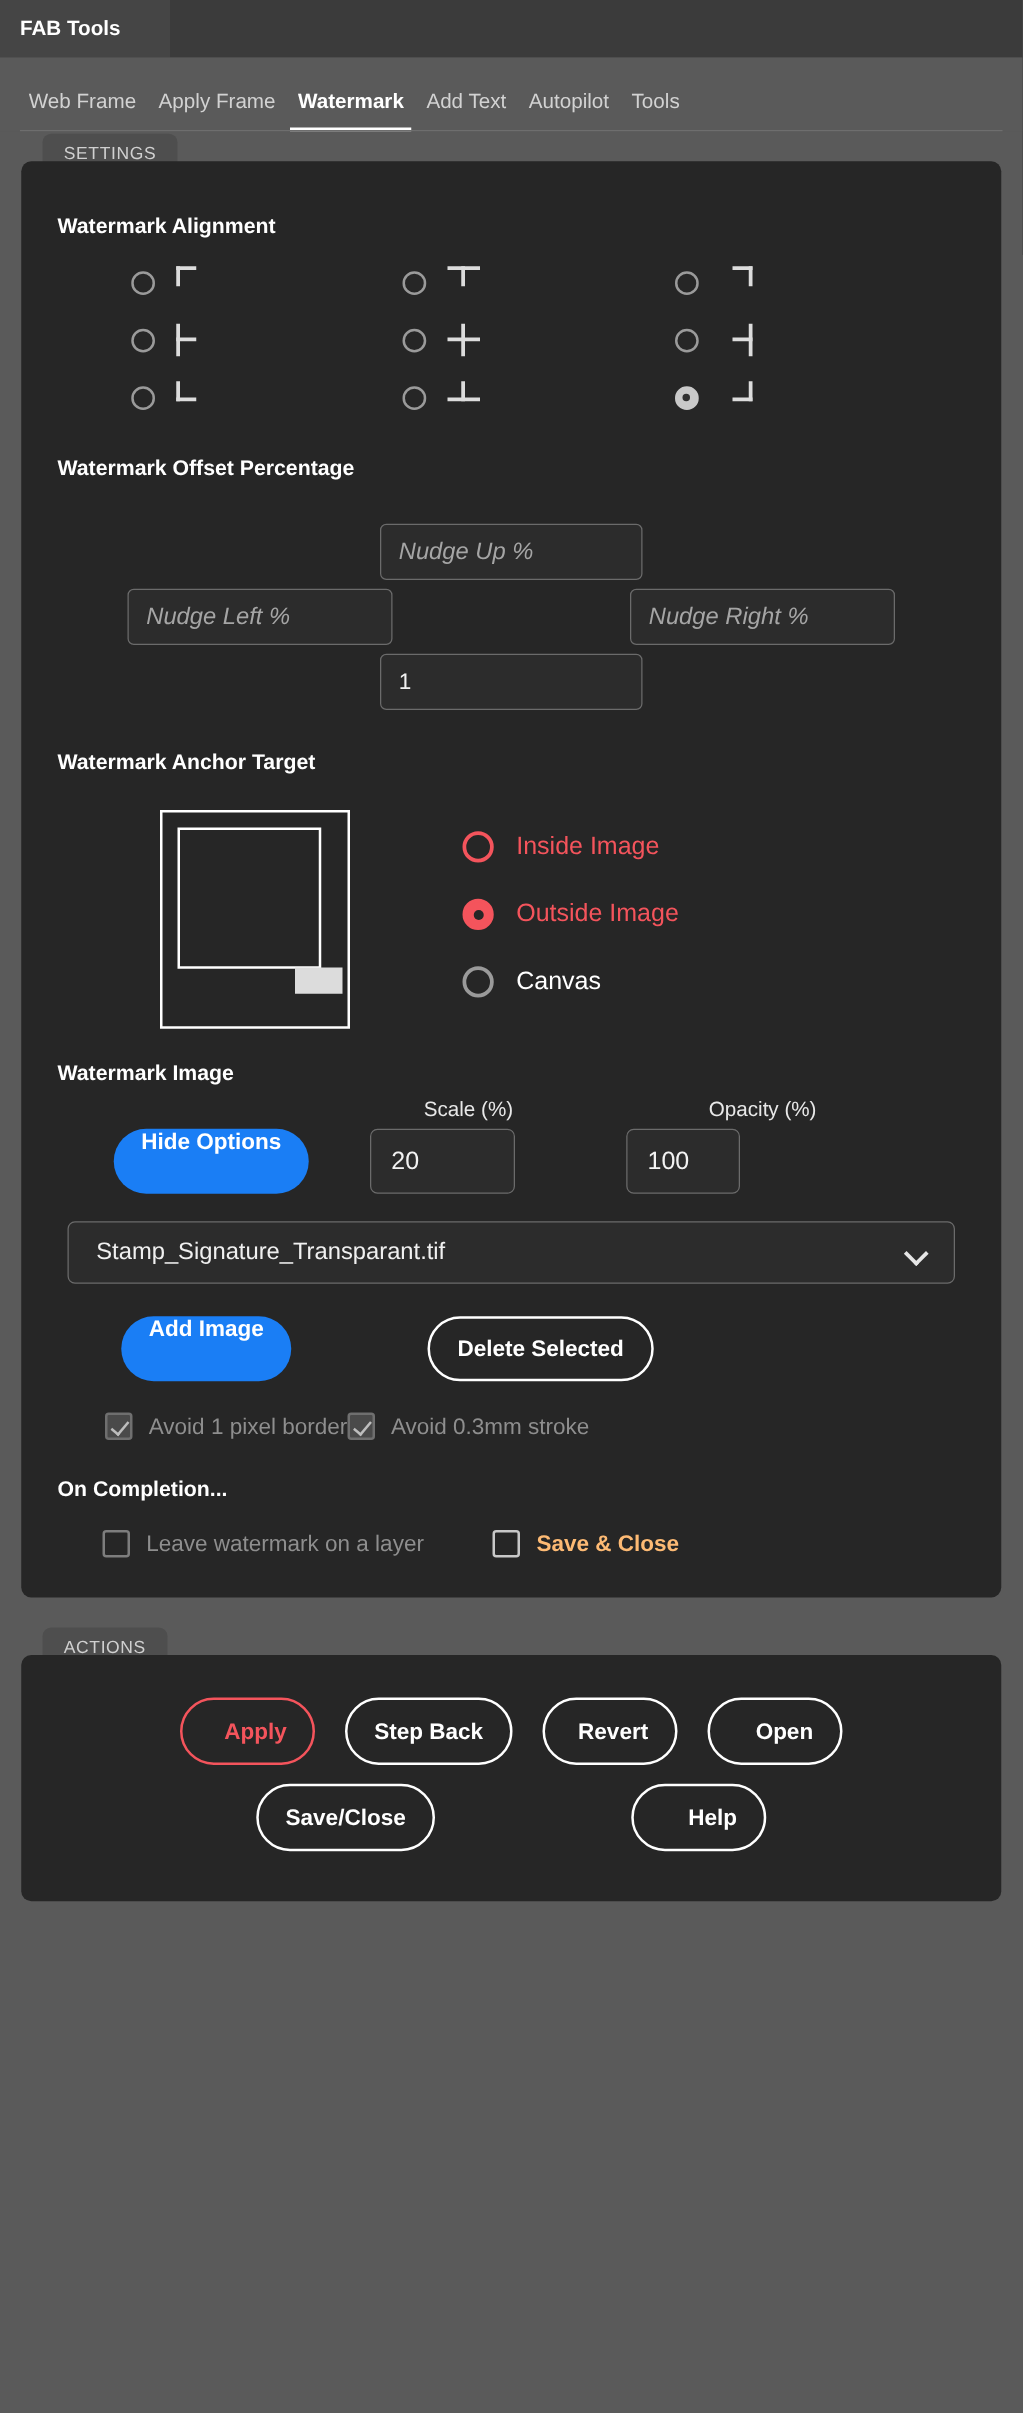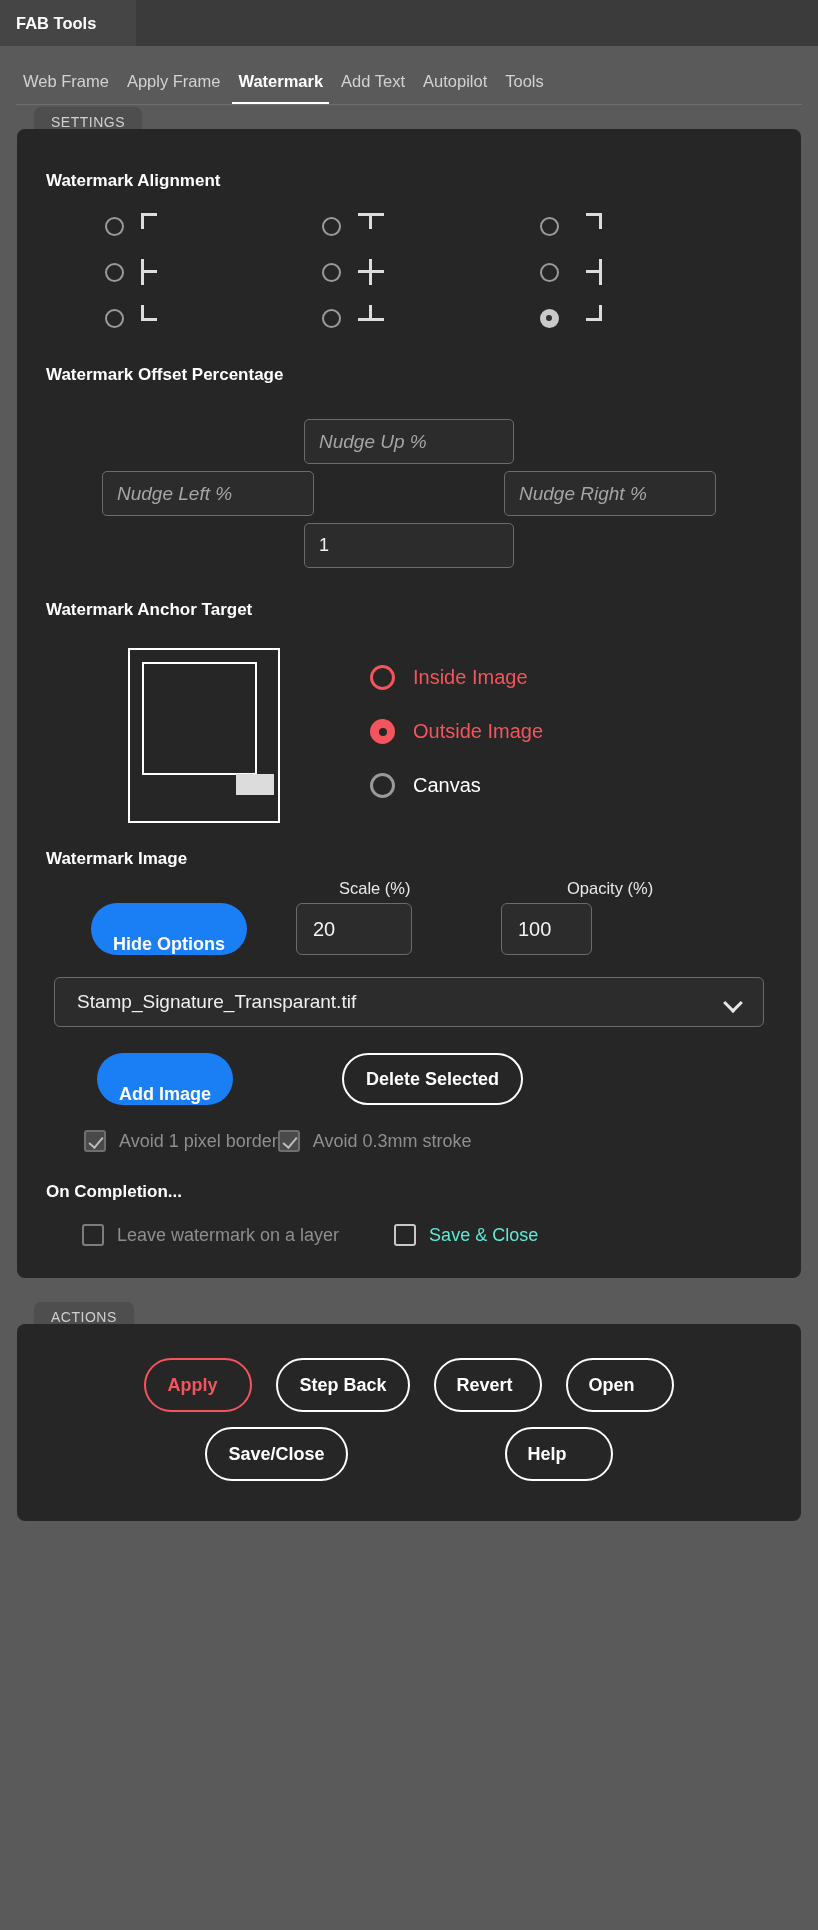--- a/index.html
+++ b/index.html
@@ -200,21 +200,21 @@
     padding: 5px 0 0 74px;
     gap: 27px;
   }
   .btn-blue {
     background: #1a7ef5;
     color: #ffffff;
     font-weight: bold;
     font-size: 18px;
     border-radius: 26px;
     height: 52px;
-    display: flex; align-items: flex-end; justify-content: center;
+    display: flex; align-items: flex-start; justify-content: center;
     padding: 0 22px;
   }
   .num-field {
     width: 100px; height: 52px;
     background: #2c2c2c;
     border: 1px solid #6b6b6b;
     border-radius: 6px;
     display: flex; align-items: center;
     padding: 0 16px;
     color: #f2f2f2;
@@ -278,21 +278,21 @@
   .box.ticked::after {
     content: "";
     position: absolute;
     left: 6px; top: 2px;
     width: 6px; height: 12px;
     border-right: 2.5px solid #bdbdbd;
     border-bottom: 2.5px solid #bdbdbd;
     transform: rotate(40deg);
   }
   .check .txt { font-size: 18px; color: #8e8e8e; }
-  .check .txt.bright { color: #5eead4; font-weight: normal; }
+  .check .txt.bright { color: #fdba74; font-weight: bold; }
 
   .oncomp { padding: 30px 0 0 29px; }
   .check-row2 {
     display: flex;
     padding: 22px 0 0 65px;
     gap: 55px;
   }
 
   
   .act-row {
@@ -308,21 +308,21 @@
     gap: 157px;
   }
   .pill {
     border: 2px solid #ffffff;
     color: #ffffff;
     font-weight: bold;
     font-size: 18px;
     border-radius: 27px;
     height: 54px;
     min-width: 108px;
-    display: flex; align-items: center; justify-content: flex-start;
+    display: flex; align-items: center; justify-content: flex-end;
     padding: 0 21px;
   }
   .pill.red { border-color: #f4545c; color: #f4545c; }
 </style>
 </head>
 <body>
 
 <div class="titlebar">
   <div class="app-tab">
     <span>FAB Tools</span>

